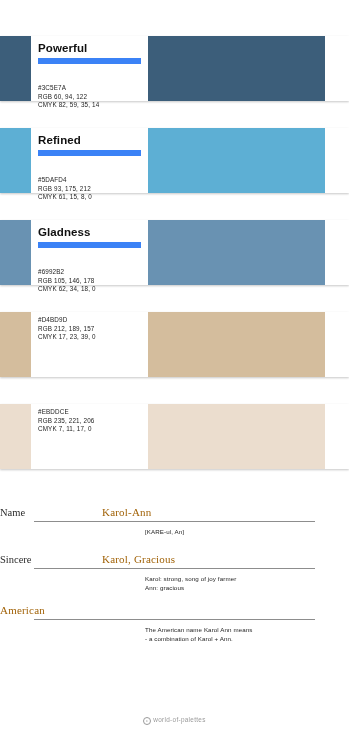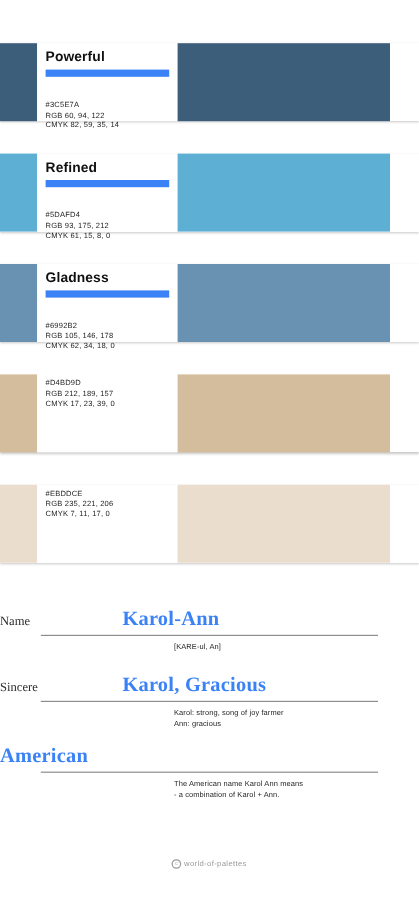--- a/index.html
+++ b/index.html
@@ -81,24 +81,23 @@
     flex: 0 0 102px;
     text-align: left;
     box-sizing: border-box;
     font-family: "Liberation Serif", serif;
     font-size: 10.5px;
     color: #2b2b2b;
   }
   .nt-value {
     flex: 1 1 auto;
     font-family: "Liberation Serif", serif;
-    font-size: 17px;
-    color: #3b82f6;
+    font-size: 11px;
+    color: #a16207;
     letter-spacing: 0.2px;
-    font-weight: bold;
   }
   .nt-rule {
     height: 1px;
     background: #8d8d8d;
     margin: 0 34px 0 34px;
   }
   .nt-detail {
     padding: 5px 34px 0 145px;
     font-size: 6.2px;
     line-height: 9px;

